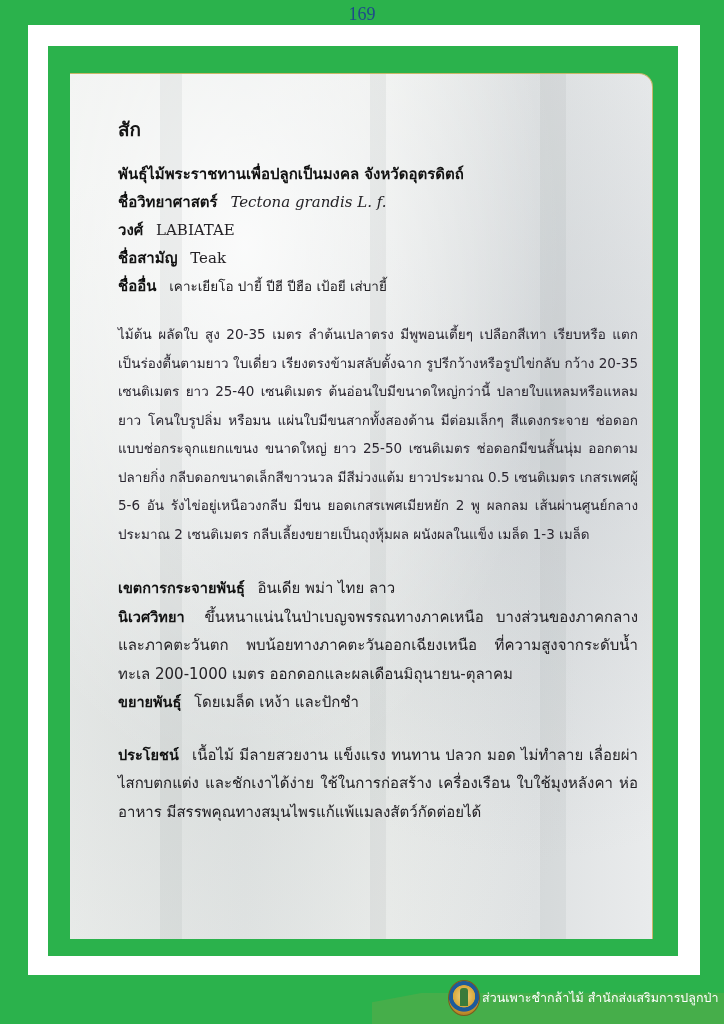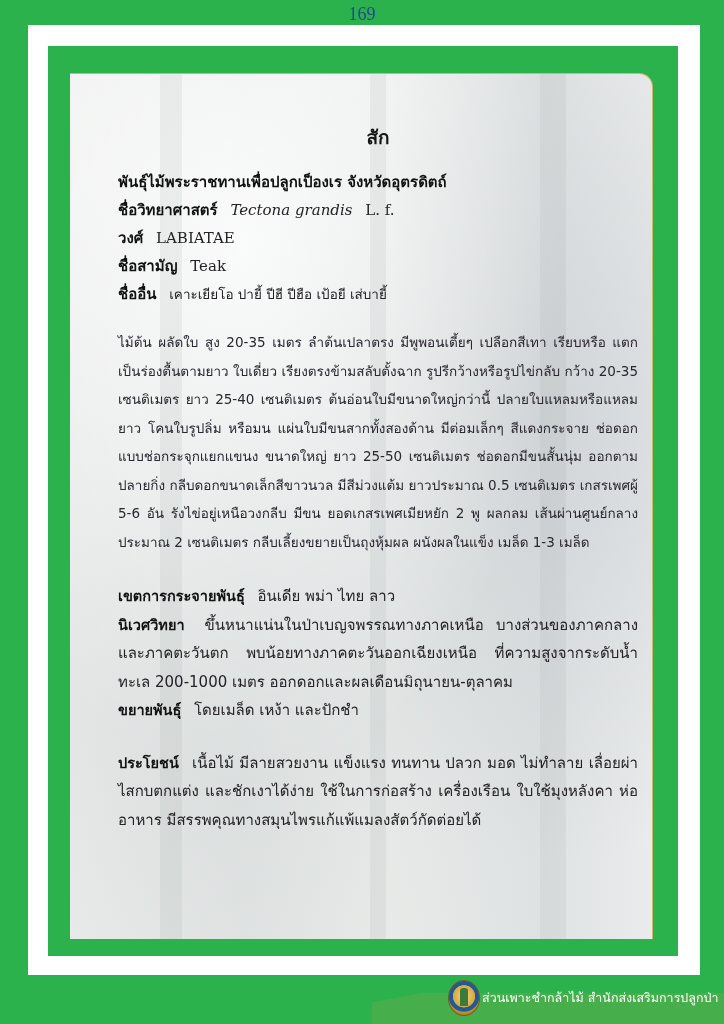--- a/index.html
+++ b/index.html
@@ -64,24 +64,23 @@
       background: rgba(150,155,160,0.12);
     }
     .doc {
       position: absolute;
       left: 48px;
       top: 30px;
       width: 520px;
       color: #1c1a1c;
     }
     .title {
-      text-align: center;
       font-weight: bold;
       font-size: 19px;
-      margin: 18px 0 16px 0;
+      margin: 10px 0 16px 0;
       color: #151515;
     }
     .meta-line {
       font-size: 15px;
       line-height: 28px;
       white-space: nowrap;
     }
     .label {
       font-weight: bold;
       color: #111;
@@ -179,26 +178,26 @@
 <div class="inner-green"></div>
 
 <div class="content-panel">
   <div class="trunk" style="left:90px;width:22px;"></div>
   <div class="trunk" style="left:300px;width:16px;"></div>
   <div class="trunk" style="left:470px;width:26px;"></div>
 
   <div class="doc">
     <div class="title">สัก</div>
 
-    <div class="meta-line label">พันธุ์ไม้พระราชทานเพื่อปลูกเป็องเร จังหวัดอุตรดิตถ์</div>
+    <div class="meta-line label">พันธุ์ไม้พระราชทานเพื่อปลูกเป็นมงคล จังหวัดอุตรดิตถ์</div>
 
     <div class="meta-line">
       <span class="label">ชื่อวิทยาศาสตร์</span>
       <span class="value italic">Tectona grandis</span>
-      <span class="value" style="margin-left:8px;">L. f.</span>
+      <span class="value" style="margin-left:0;font-style:italic;">L. f.</span>
     </div>
 
     <div class="meta-line">
       <span class="label">วงศ์</span>
       <span class="value">LABIATAE</span>
     </div>
 
     <div class="meta-line">
       <span class="label">ชื่อสามัญ</span>
       <span class="value">Teak</span>

